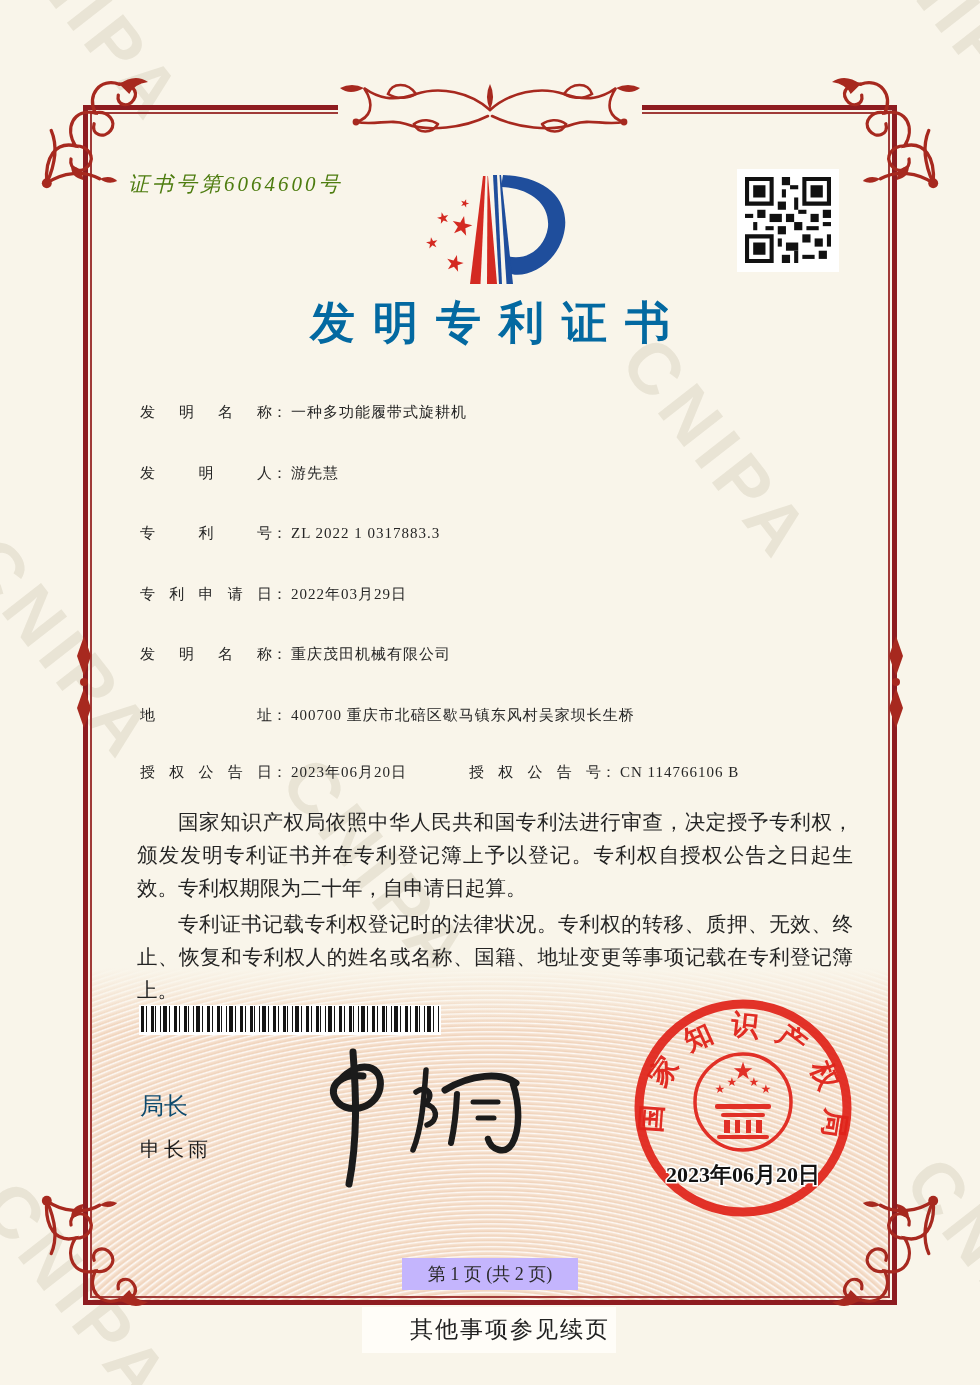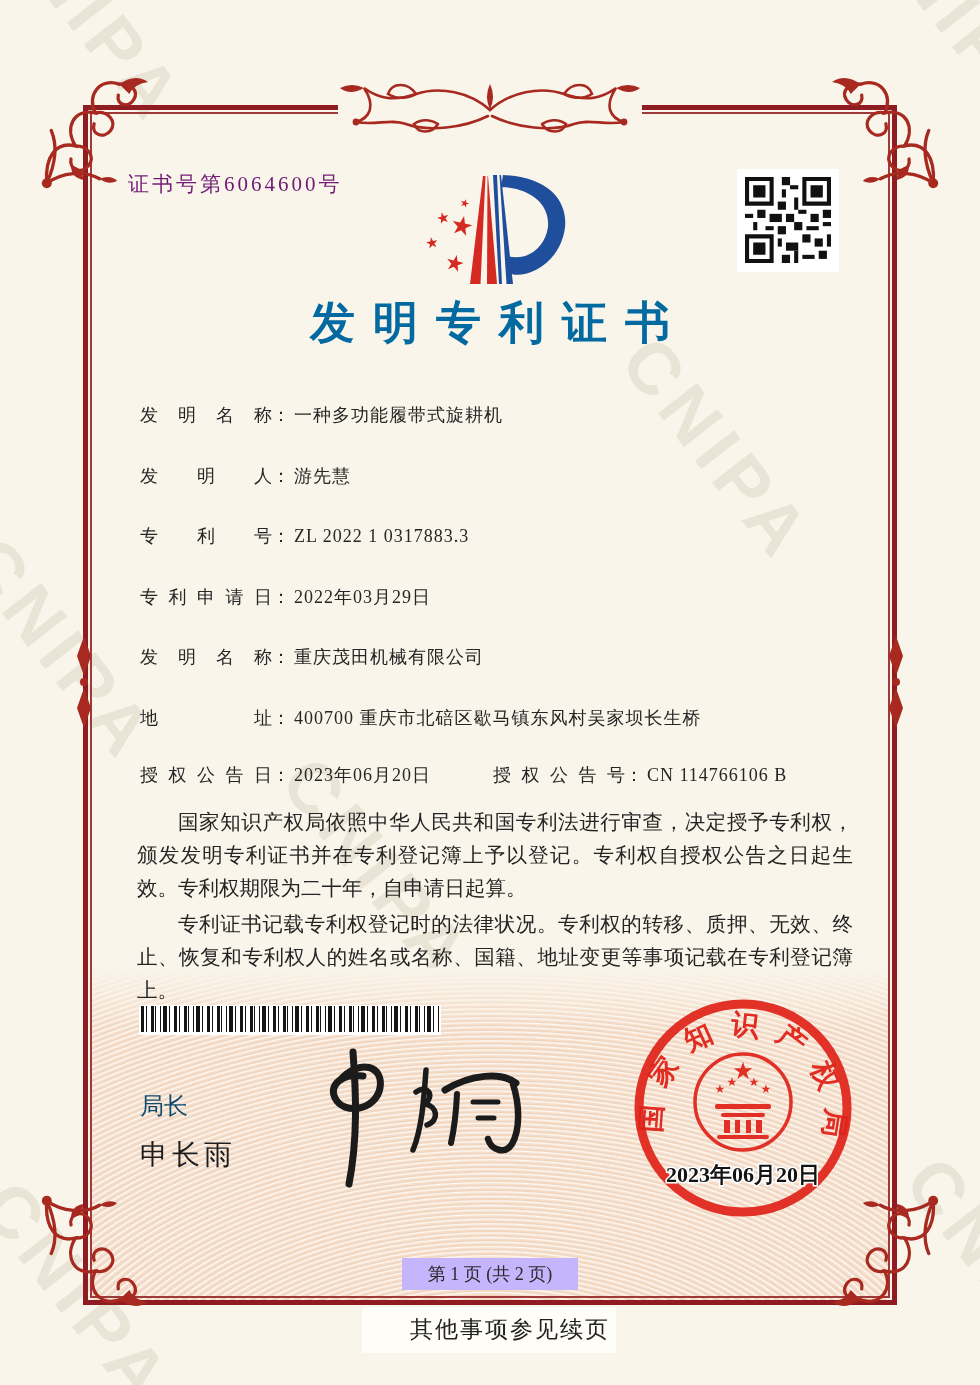--- a/index.html
+++ b/index.html
@@ -19,47 +19,47 @@
   .wave-panel::before{content:"";position:absolute;left:0;top:0;right:0;height:60px;
       background:linear-gradient(#f9f5ea,rgba(249,245,234,0));}
 
   
   .frame{position:absolute;left:83px;top:105px;width:814px;height:1200px;
       border:5px solid #8e1c20;box-sizing:border-box;}
   .frame-inner{position:absolute;inset:2px;border:2px solid #a03a38;}
   .ornament{position:absolute;pointer-events:none;}
 
   
-  .certno{position:absolute;left:128px;top:170px;font-size:21px;letter-spacing:3px;color:#701a75;}
+  .certno{position:absolute;left:128px;top:170px;font-size:21px;letter-spacing:3px;color:#4d7c0f;font-style:italic;}
   .qr-box{position:absolute;left:737px;top:169px;width:102px;height:103px;background:#fff;}
   .logo{position:absolute;left:408px;top:156px;}
   .doc-title{position:absolute;left:0;top:293px;width:100%;text-align:center;font-size:45px;
       font-weight:bold;letter-spacing:18px;text-indent:18px;color:#0369a1;}
 
-  .frow{position:absolute;left:140px;font-size:18px;white-space:nowrap;color:#262626;}
+  .frow{position:absolute;left:140px;font-size:15px;white-space:nowrap;color:#262626;}
   .flabel{display:inline-block;width:132px;text-align:justify;text-align-last:justify;vertical-align:bottom;}
   .fcolon{display:inline-block;margin-right:4px;}
   .fvalue{letter-spacing:1px;}
   .grant2{margin-left:62px;}
 
   .paras{position:absolute;left:137px;top:806px;width:716px;font-size:20.5px;line-height:33px;
       text-align:justify;color:#242424;}
   .paras p{margin:0 0 3px 0;text-indent:2em;}
 
   .barcode{position:absolute;left:139px;top:1005px;width:298px;height:28px;background:#fff;padding:1px 2px;}
   .barcode-bars{width:100%;height:26px;
       background:repeating-linear-gradient(90deg,
         #151515 0 3px,#fff 3px 5px,#151515 5px 6px,#fff 6px 10px,
         #151515 10px 13px,#fff 13px 14px,#151515 14px 15px,#fff 15px 19px,
         #151515 19px 20px,#fff 20px 22px,#151515 22px 26px,#fff 26px 28px,
         #151515 28px 29px,#fff 29px 33px);}
 
   .issuer-title{position:absolute;left:140px;top:1090px;font-size:24px;
       font-family:"Liberation Sans","DejaVu Sans",sans-serif;color:#0c4a6e;}
-  .issuer-name{position:absolute;left:140px;top:1136px;font-size:28px;letter-spacing:4px;
+  .issuer-name{position:absolute;left:140px;top:1136px;font-size:20px;letter-spacing:4px;
       font-family:"Liberation Sans","DejaVu Sans",sans-serif;color:#1d1d1d;}
   .signature{position:absolute;left:285px;top:1042px;}
 
   .seal{position:absolute;left:631px;top:996px;}
 
   .page-no{position:absolute;left:0;top:1258px;width:100%;text-align:center;}
   .page-no span{display:inline-block;background:#c4b5fd;padding:4px 26px;font-size:18px;color:#2a2a2a;}
   .note-box{position:absolute;left:362px;top:1307px;width:212px;height:46px;background:#fffdf8;
       text-align:center;line-height:46px;font-size:23px;letter-spacing:2px;color:#222;padding-left:42px;}
 </style>

